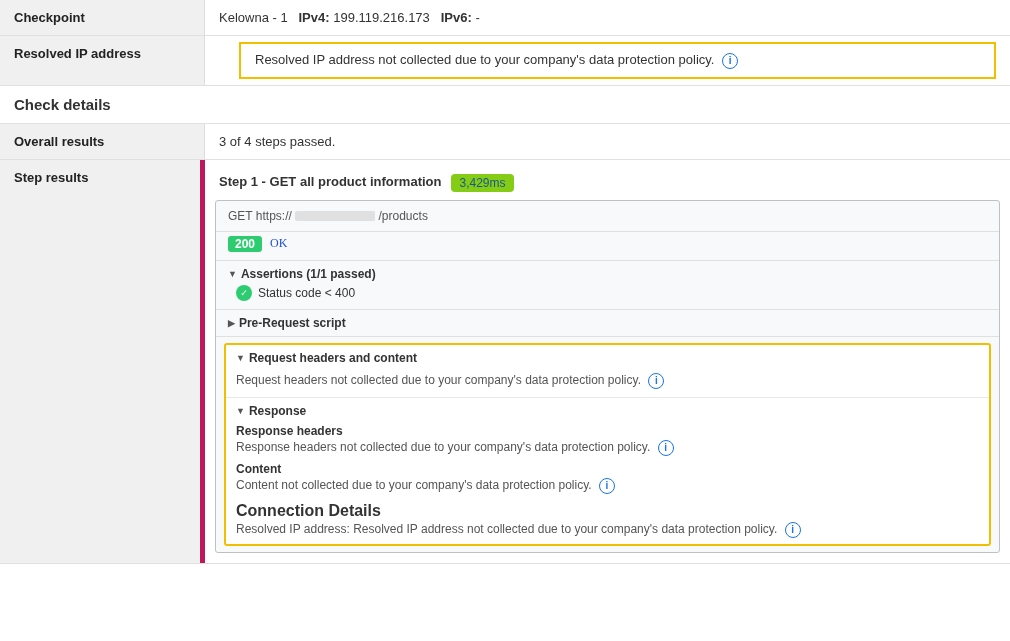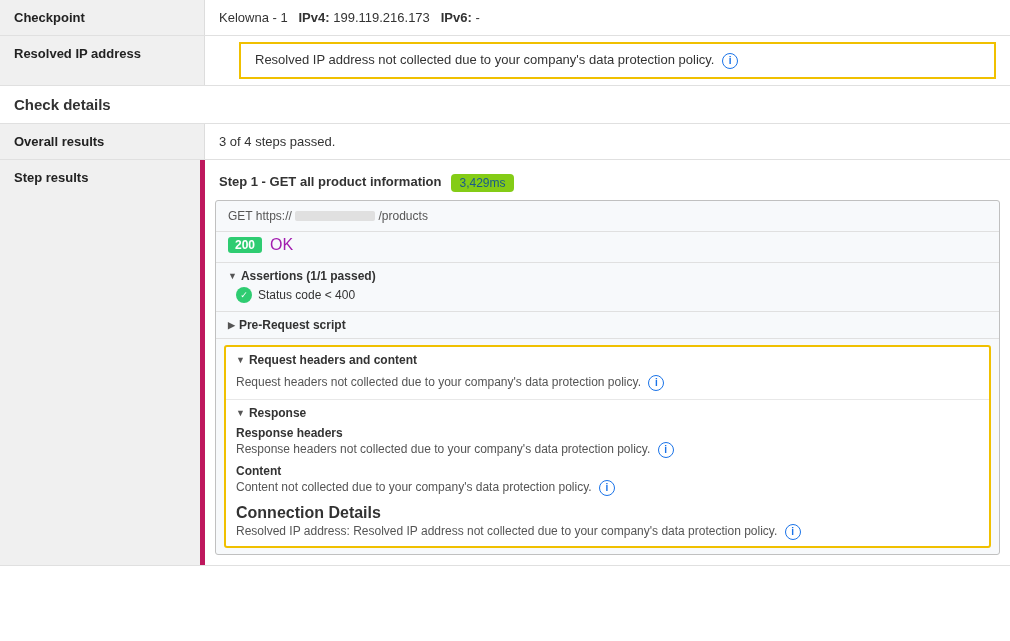--- a/index.html
+++ b/index.html
@@ -128,21 +128,21 @@
       border-bottom: 1px solid #e0e0e0;
     }
     .status-200 {
       background: #2ecc71;
       color: #fff;
       border-radius: 3px;
       padding: 1px 7px;
       font-weight: 700;
       font-size: 12px;
     }
-    .status-ok { font-size: 16px; color: #a21caf; }
+    .status-ok { font-size: 12px; color: #1d4ed8; font-family: Liberation Serif, serif; }
 
     .assertions-section {
       padding: 6px 12px;
       border-bottom: 1px solid #e0e0e0;
     }
     .assertions-title {
       font-weight: 700;
       font-size: 12px;
       display: flex;
       align-items: center;

